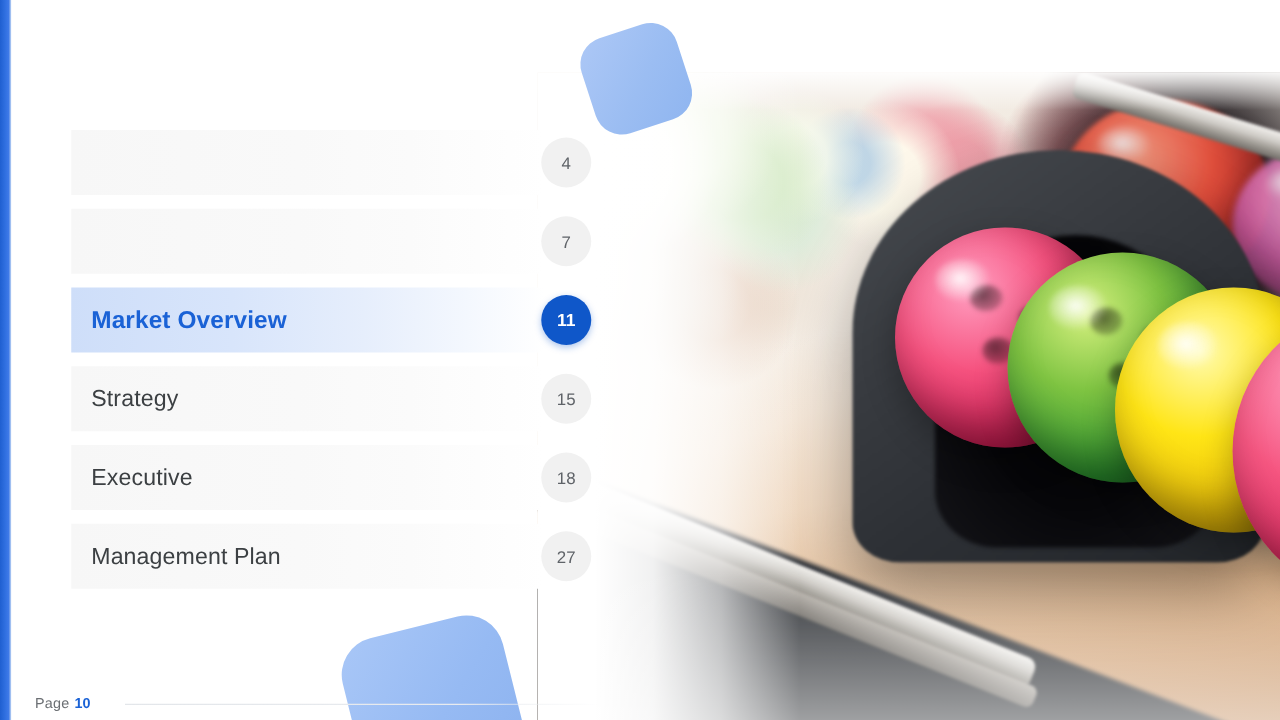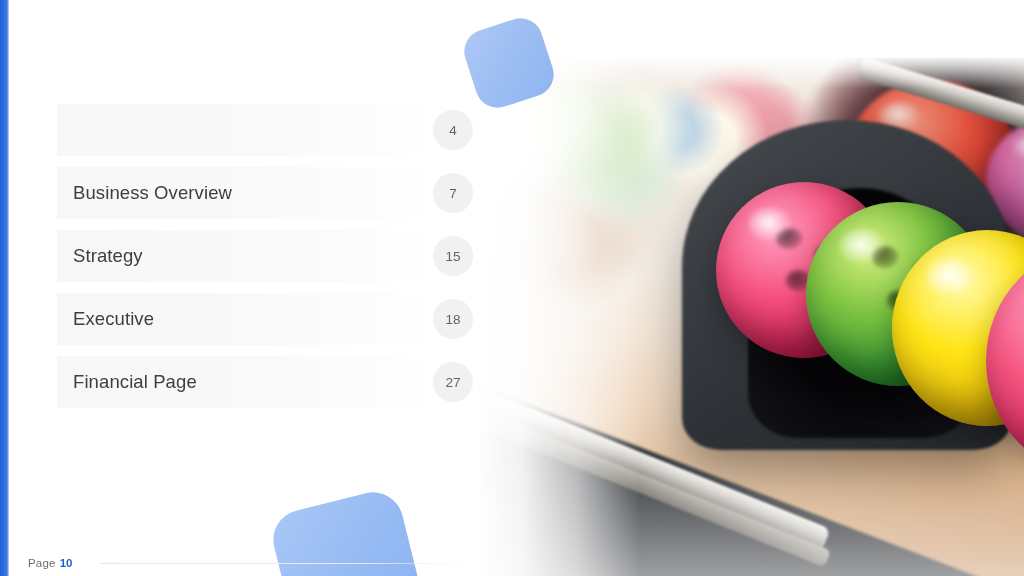--- a/index.html
+++ b/index.html
@@ -295,40 +295,44 @@
 
   <div class="toc">
 
     <div class="toc-row">
       <div class="row-bg"></div>
       <div class="toc-badge">4</div>
     </div>
 
     <div class="toc-row">
       <div class="row-bg"></div>
-      <div class="toc-label">Business Overview</div>
       <div class="toc-badge">7</div>
     </div>
 
+    <div class="toc-row active">
+      <div class="row-bg"></div>
+      <div class="toc-label">Market Overview</div>
+      <div class="toc-badge">11</div>
+    </div>
 
     <div class="toc-row">
       <div class="row-bg"></div>
       <div class="toc-label">Strategy</div>
       <div class="toc-badge">15</div>
     </div>
 
     <div class="toc-row">
       <div class="row-bg"></div>
       <div class="toc-label">Executive</div>
       <div class="toc-badge">18</div>
     </div>
 
     <div class="toc-row">
       <div class="row-bg"></div>
-      <div class="toc-label">Financial Page</div>
+      <div class="toc-label">Management Plan</div>
       <div class="toc-badge">27</div>
     </div>
 
   </div>
 
   <div class="footer">
     <span class="footer-label">Page</span>
     <span class="footer-num">10</span>
     <span class="footer-rule"></span>
   </div>

